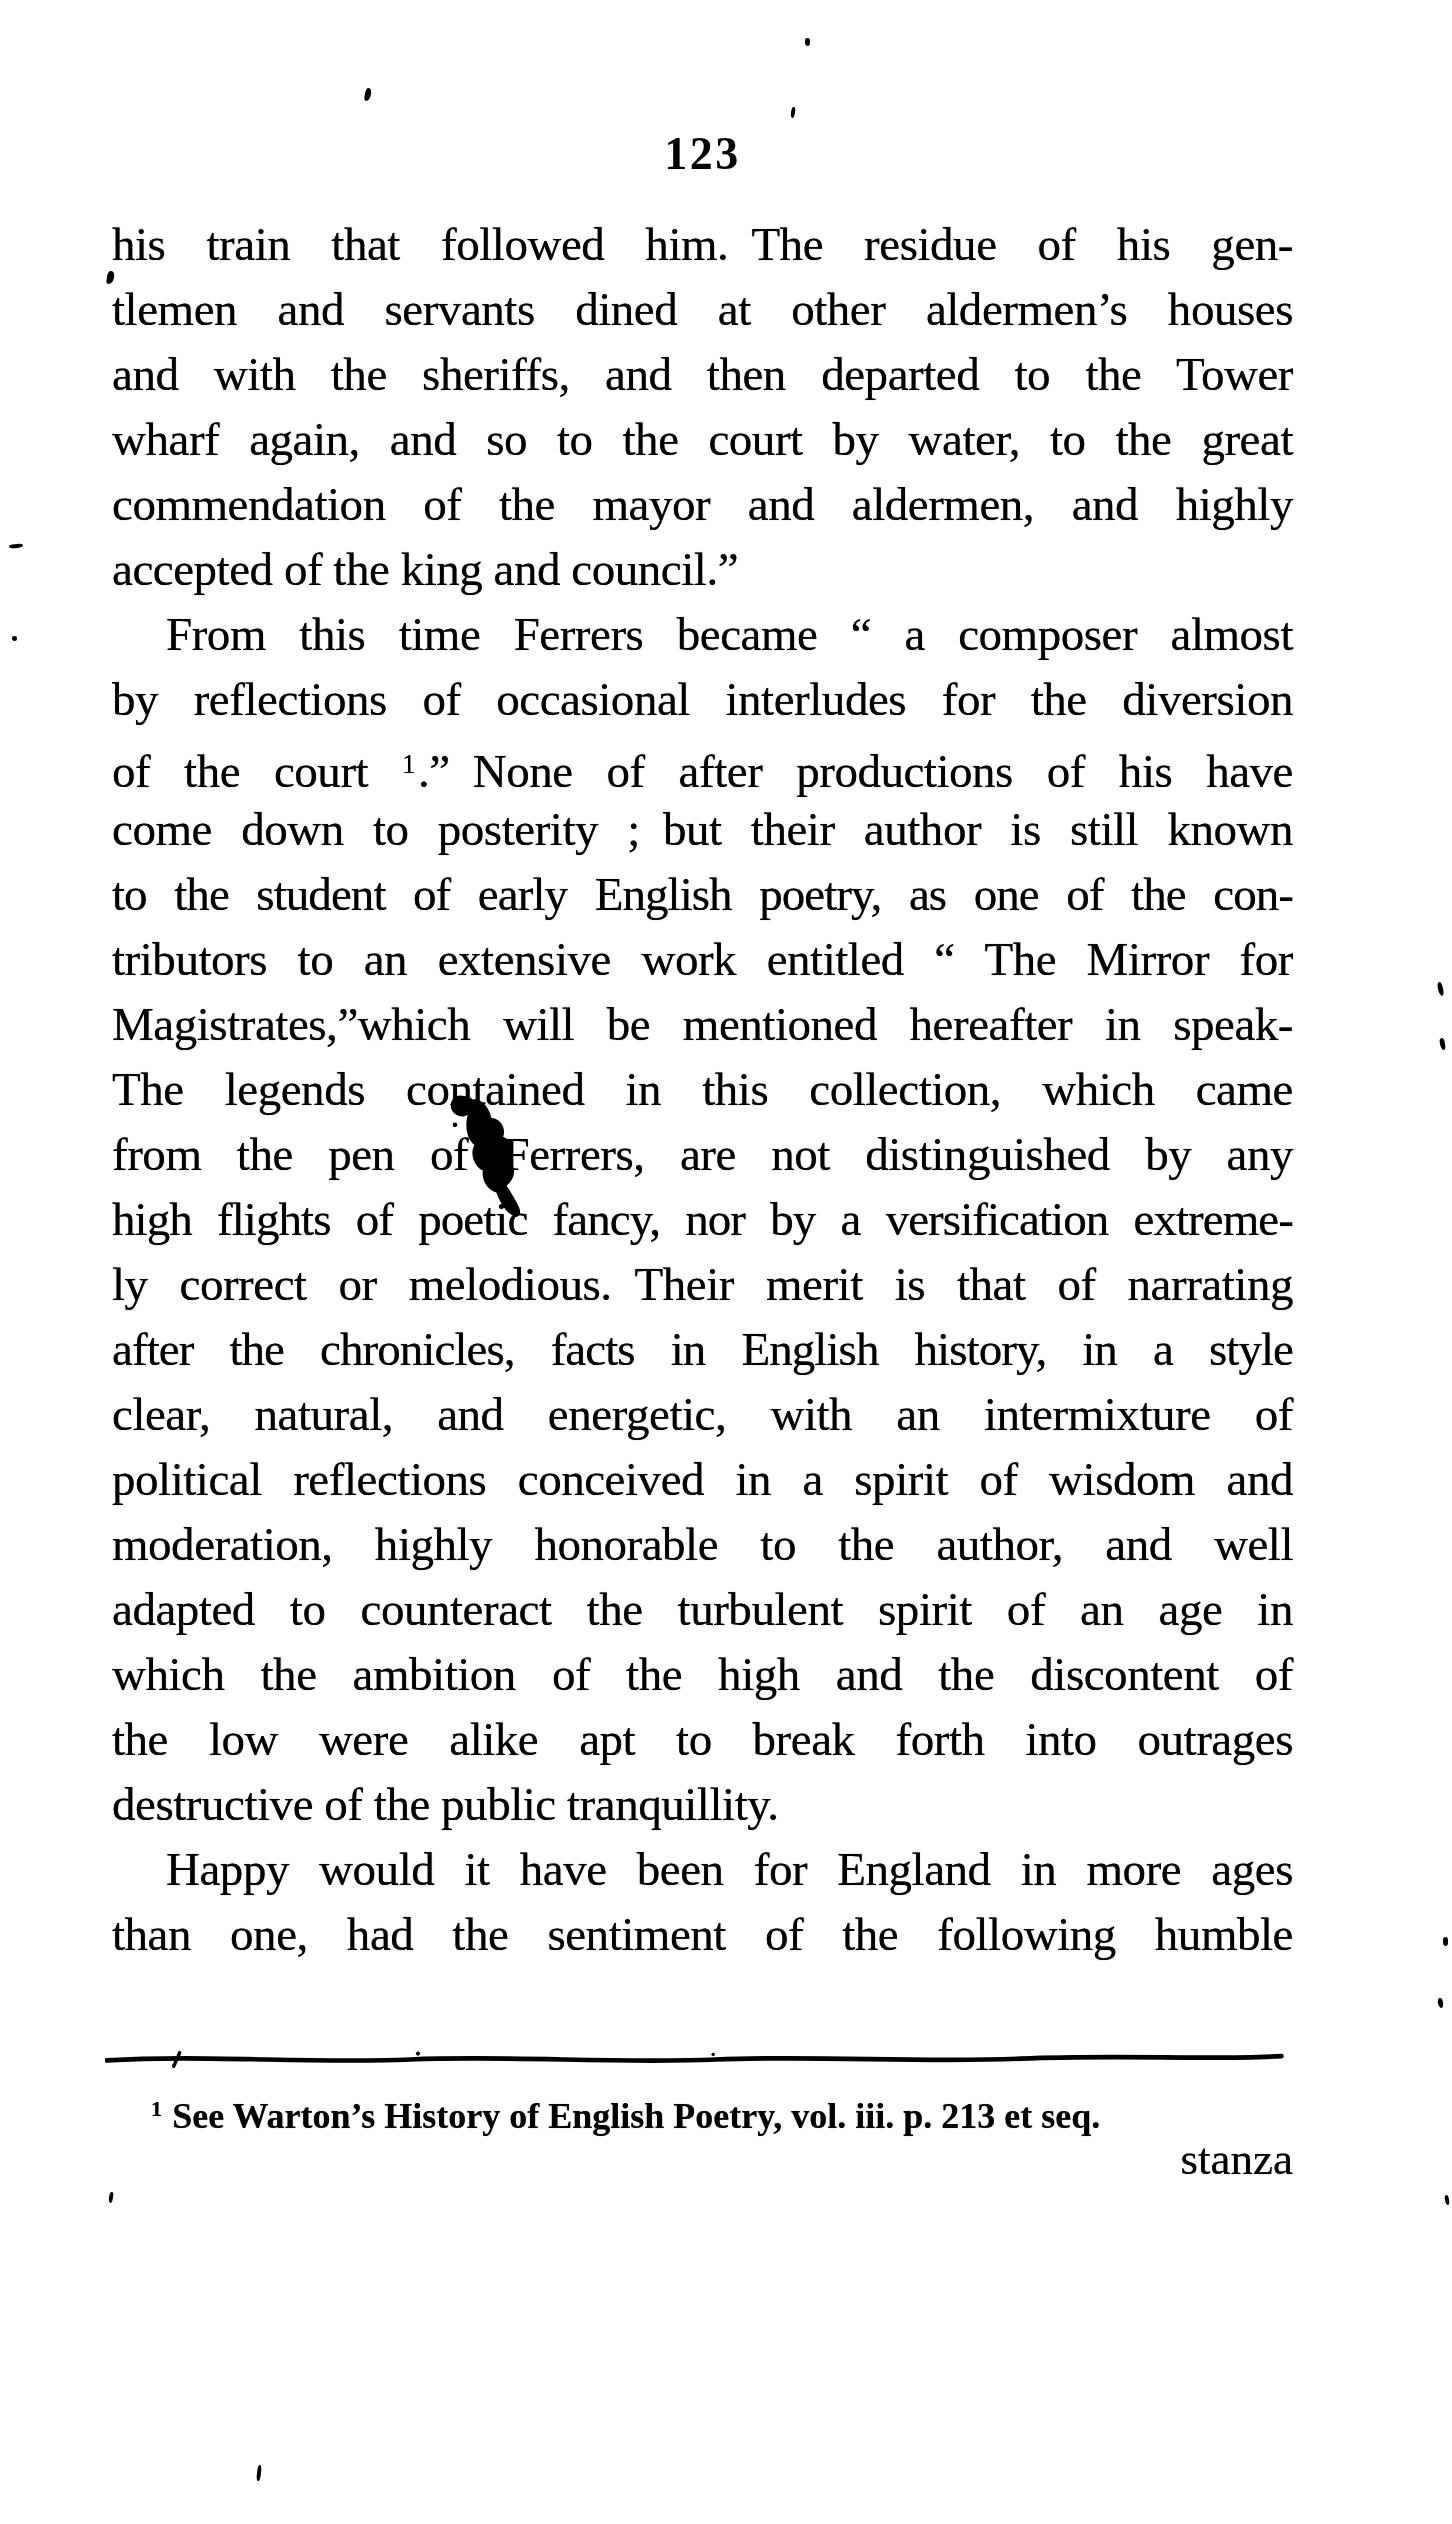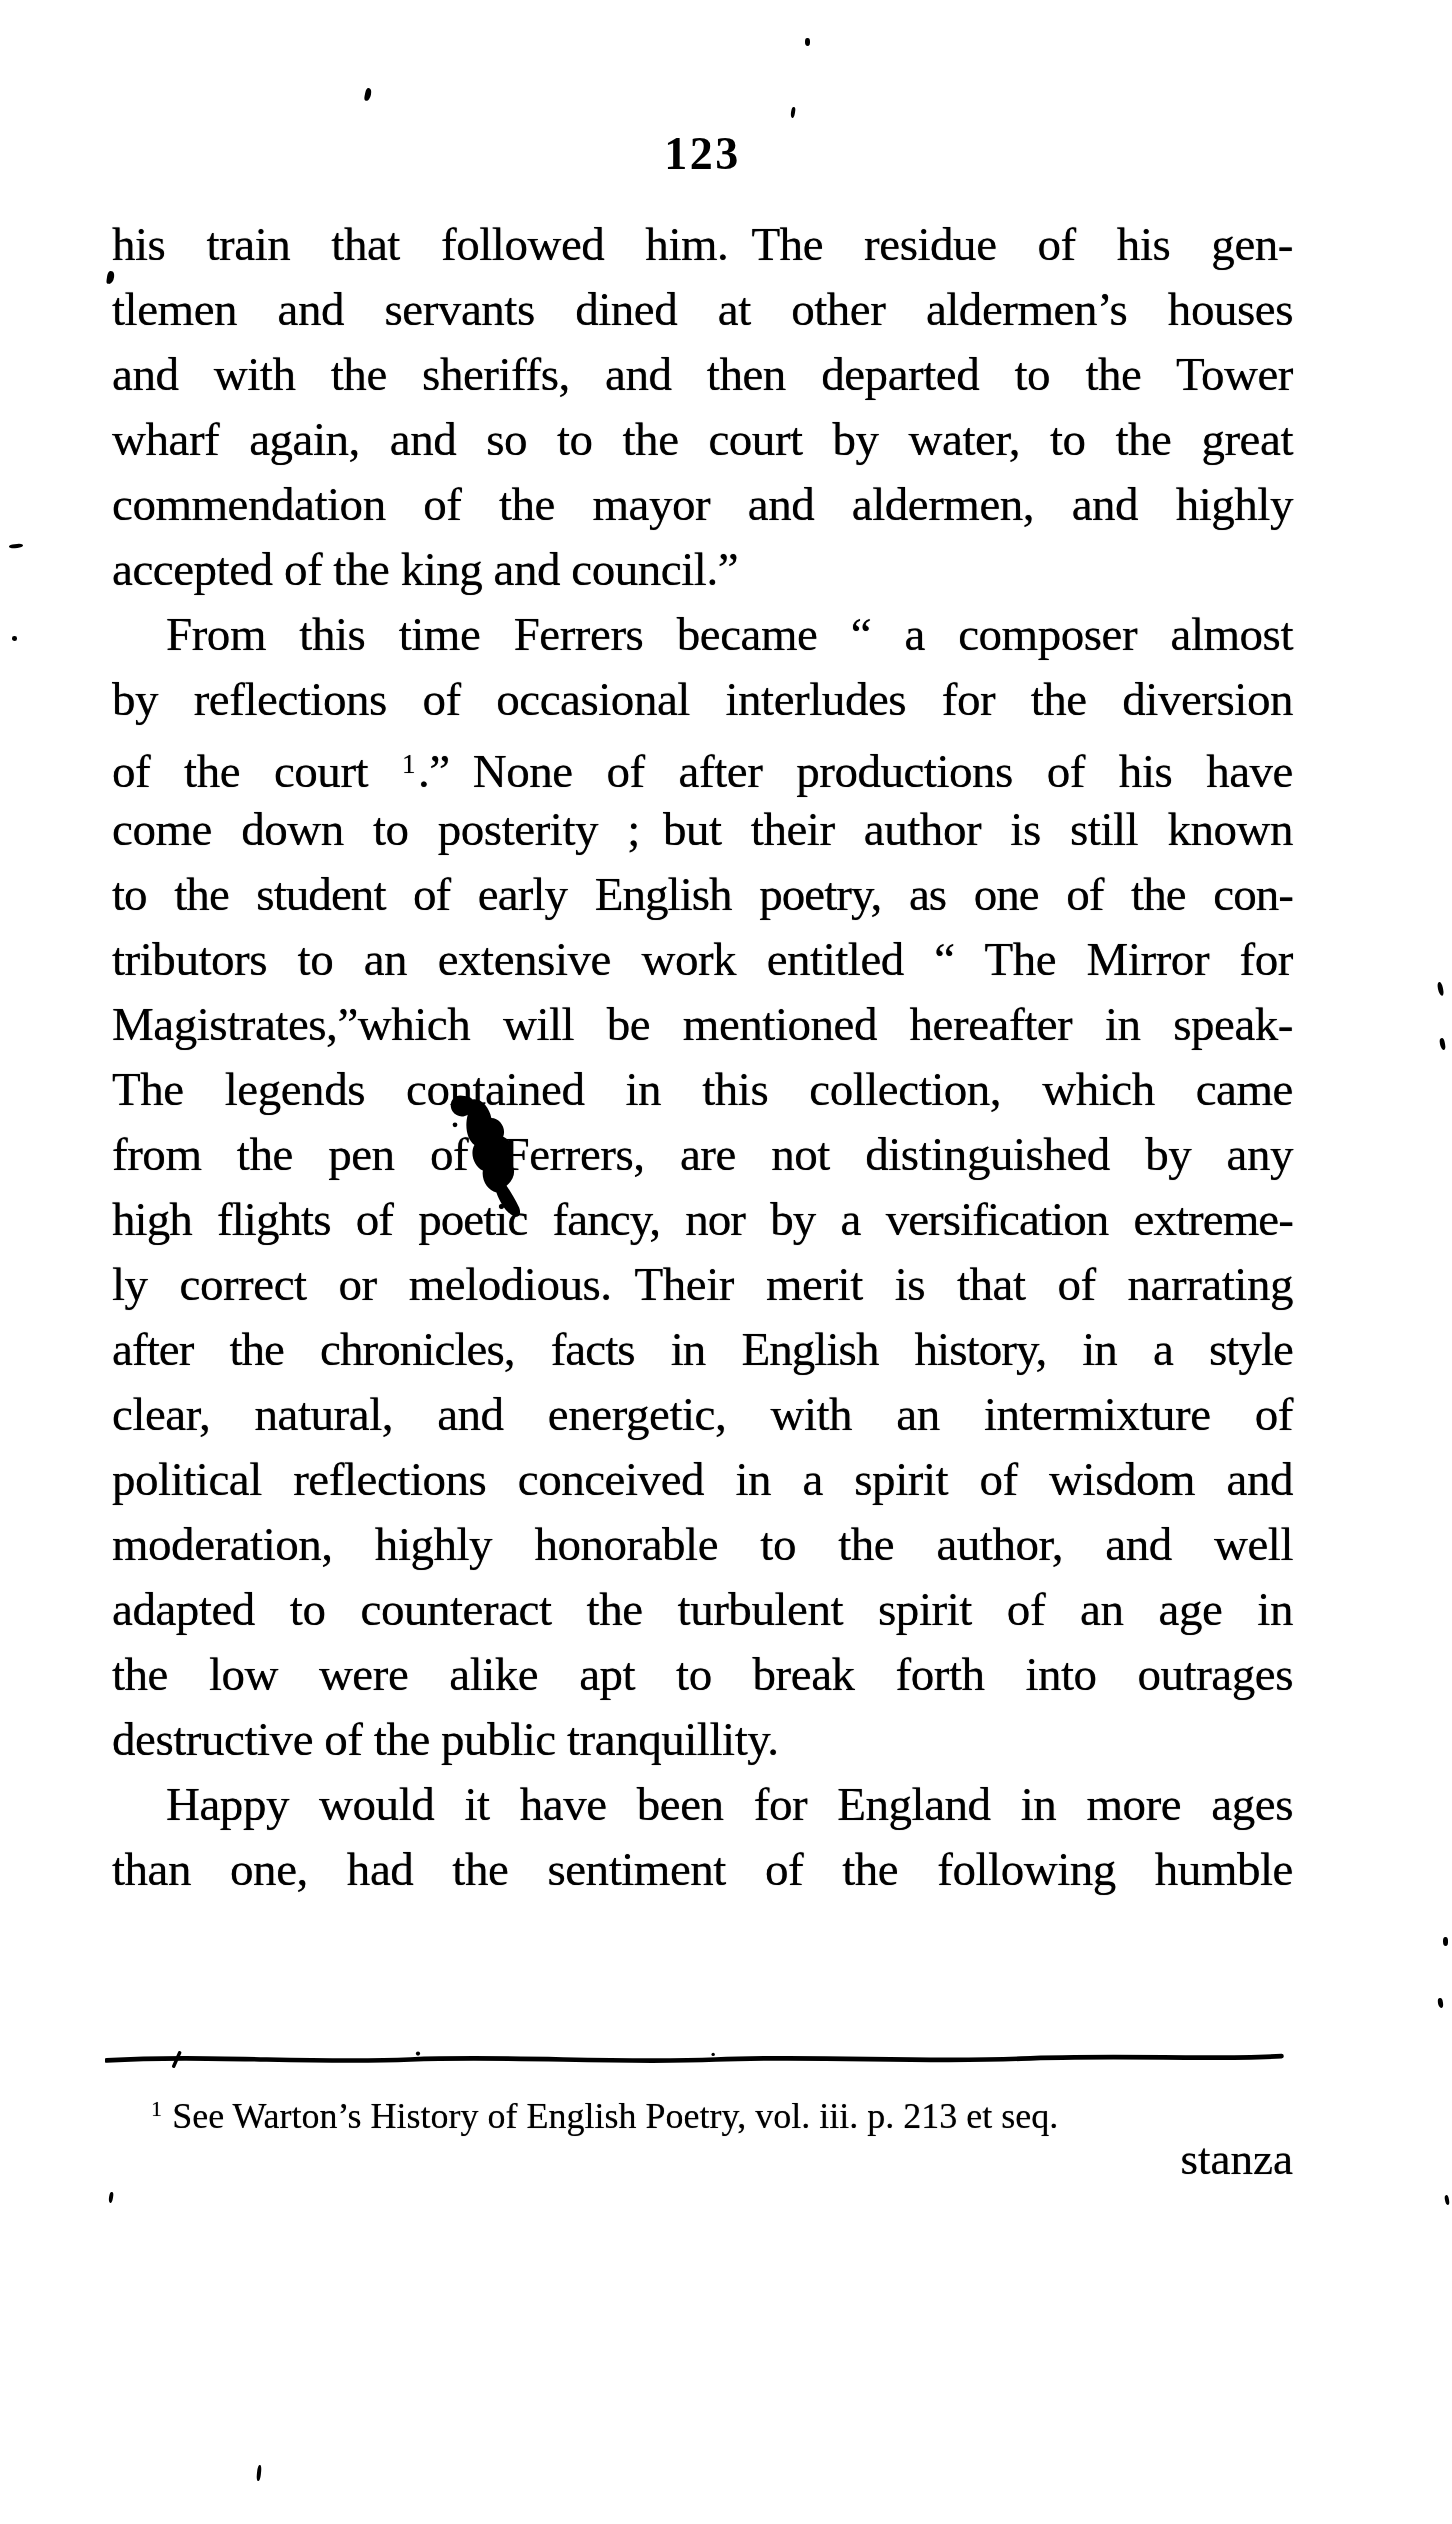--- a/index.html
+++ b/index.html
@@ -58,21 +58,21 @@
     left: 105px;
     top: 2051px;
   }
   .footnote {
     position: absolute;
     left: 151px;
     top: 2085px;
     width: 1142px;
     font-size: 36px;
     line-height: 47px;
-    font-weight: normal;
+    font-weight: bold;
     text-shadow: 0 0 0.8px rgba(0,0,0,0.6);
     white-space: nowrap;
   }
   .fn-marker {
     font-size: 22px;
     vertical-align: 12px;
     margin-right: 10.2px;
   }
   .catchword {
     position: absolute;
@@ -133,20 +133,21 @@
     <div class="line jl t1">Magistrates,”which will be mentioned hereafter in speak-</div>
     <div class="line jl">The legends contained in this collection, which came</div>
     <div class="line jl">from the pen of Ferrers, are not distinguished by any</div>
     <div class="line jl t2">high flights of poetic fancy, nor by a versification extreme-</div>
     <div class="line jl t1">ly correct or melodious. Their merit is that of narrating</div>
     <div class="line jl t2">after the chronicles, facts in English history, in a style</div>
     <div class="line jl t1">clear, natural, and energetic, with an intermixture of</div>
     <div class="line jl t1">political reflections conceived in a spirit of wisdom and</div>
     <div class="line jl">moderation, highly honorable to the author, and well</div>
     <div class="line jl t1">adapted to counteract the turbulent spirit of an age in</div>
+    <div class="line jl">which the ambition of the high and the discontent of</div>
     <div class="line jl">the low were alike apt to break forth into outrages</div>
     <div class="line el">destructive of the public tranquillity.</div>
     <div class="line jl in">Happy would it have been for England in more ages</div>
     <div class="line jl">than one, had the sentiment of the following humble</div>
   </div>
 
   <svg class="ink-blot" width="93" height="131" viewBox="0 0 110 155">
     <path fill="#000000" d="M24,6 C12,2 4,14 10,24 C14,30 22,32 28,28 C24,44 28,58 36,64 C30,74 36,90 46,94 C44,106 52,118 62,120 C66,132 74,144 82,148 C88,151 92,146 89,138 C84,128 78,118 74,112 C84,104 86,92 78,84 C86,74 80,58 70,54 C74,44 66,32 56,32 C54,20 44,8 34,10 C31,7 27,6 24,6 Z"></path>
     <circle cx="45" cy="19" r="3.5" fill="#000000"></circle>
     <circle cx="13" cy="40" r="2.8" fill="#000000"></circle>

